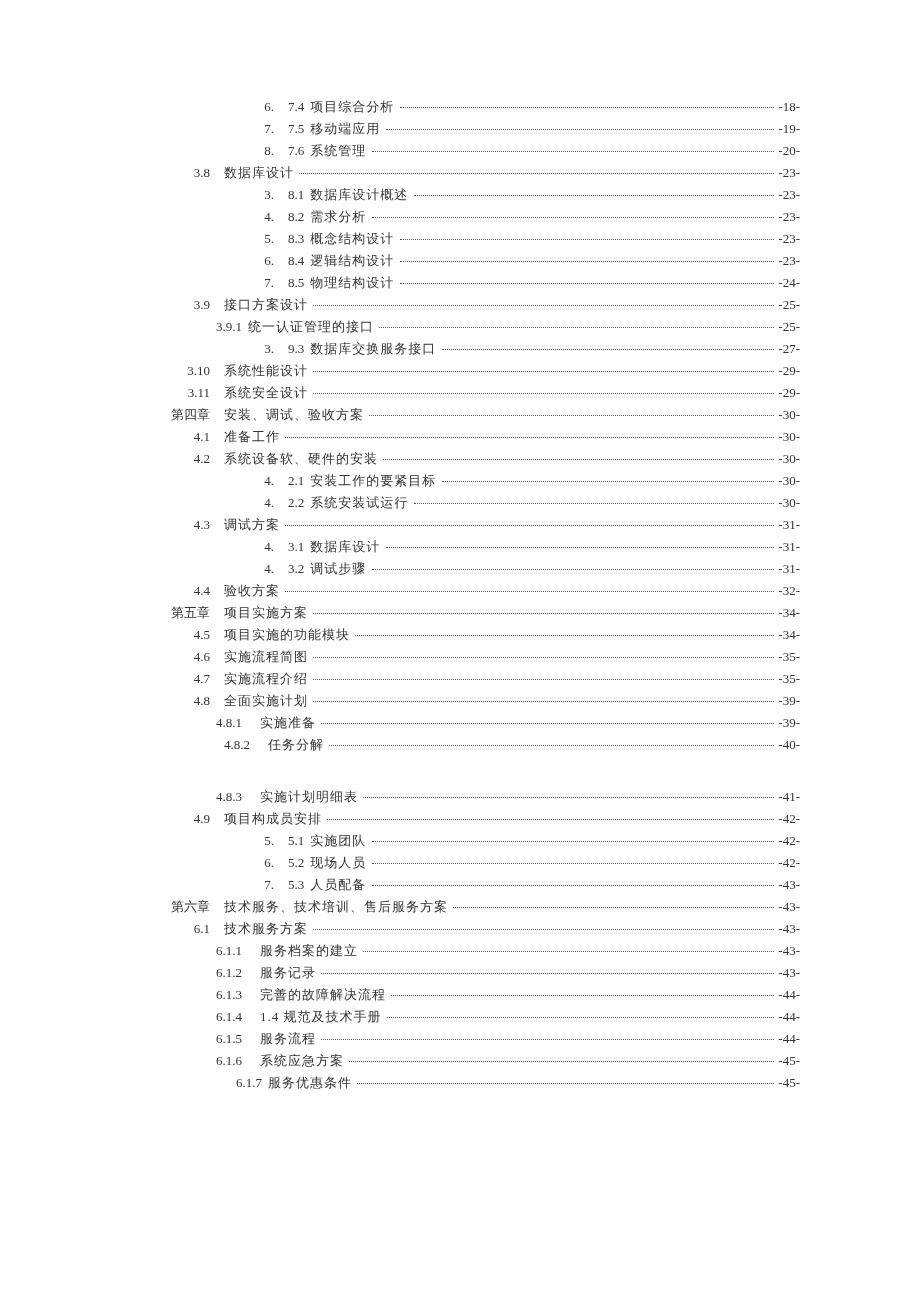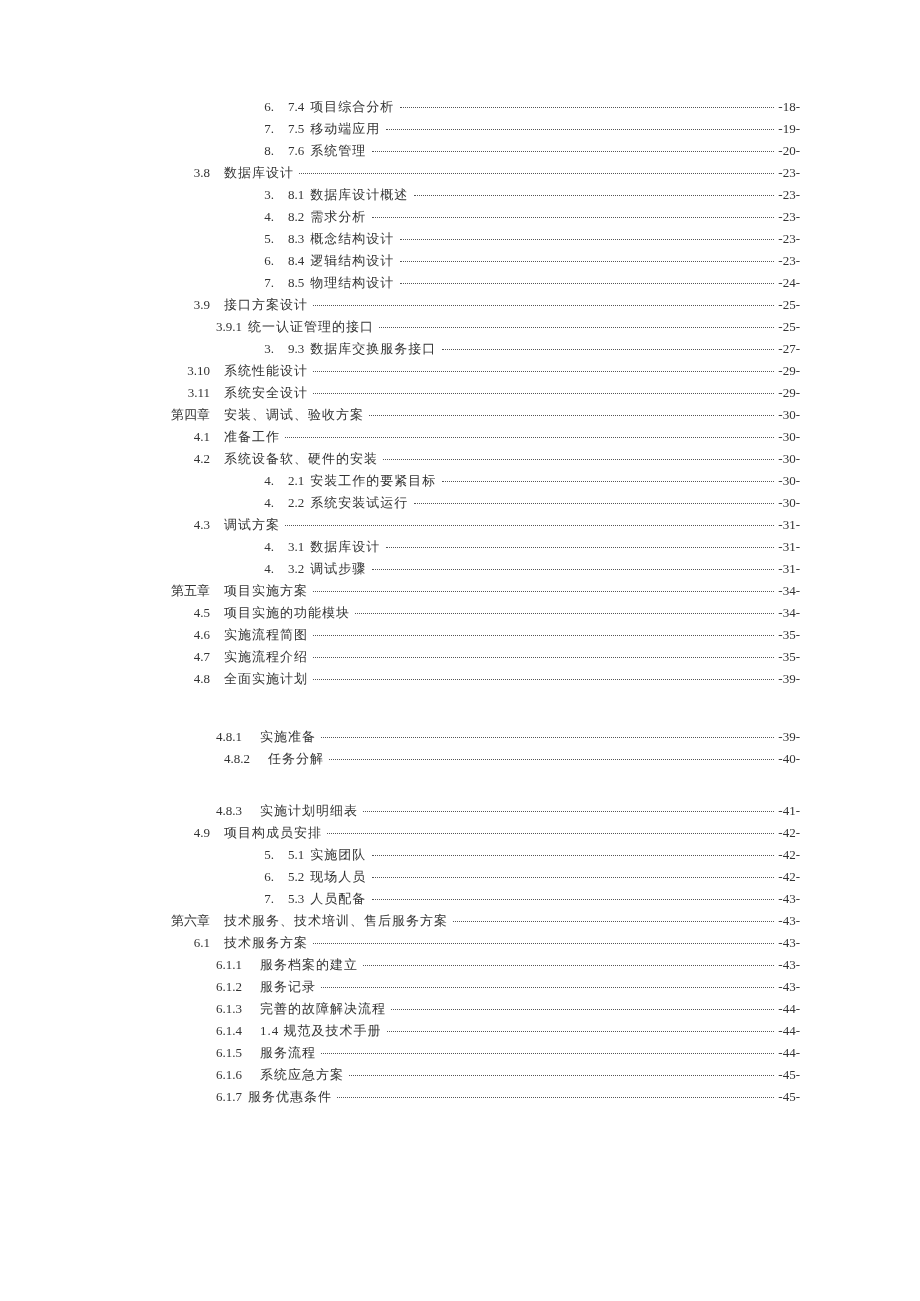--- a/index.html
+++ b/index.html
@@ -265,20 +265,29 @@
       <div class="toc-row indent-2">
         <span class="lead"></span>
         <span class="num-col w-section">4.</span>
         <span class="after-num"></span>
         <span class="prefix-col">3.2</span>
         <span class="title-col">调试步骤</span>
         <span>&nbsp;</span>
         <span class="dots"></span>
         <span class="page-col">-31-</span>
       </div>
+      <div class="toc-row indent-1">
+        <span class="lead"></span>
+        <span class="num-col w-section">4.4</span>
+        <span class="after-num"></span>
+        <span class="title-col">验收方案</span>
+        <span>&nbsp;</span>
+        <span class="dots"></span>
+        <span class="page-col">-32-</span>
+      </div>
       <div class="toc-row indent-0">
         <span class="lead"></span>
         <span class="num-col w-chapter">第五章</span>
         <span class="after-num"></span>
         <span class="title-col">项目实施方案</span>
         <span>&nbsp;</span>
         <span class="dots"></span>
         <span class="page-col">-34-</span>
       </div>
       <div class="toc-row indent-1">
@@ -312,21 +321,21 @@
         <span class="lead"></span>
         <span class="num-col w-section">4.8</span>
         <span class="after-num"></span>
         <span class="title-col">全面实施计划</span>
         <span>&nbsp;</span>
         <span class="dots"></span>
         <span class="page-col">-39-</span>
       </div>
       <div class="toc-row indent-2c">
         <span class="lead"></span>
-        <span class="prefix-col" style="padding-right: 18px; margin-top: 36px;">4.8.1</span>
+        <span class="prefix-col" style="padding-right: 18px;">4.8.1</span>
         <span class="title-col">实施准备</span>
         <span>&nbsp;</span>
         <span class="dots"></span>
         <span class="page-col">-39-</span>
       </div>
       <div class="toc-row indent-2c">
         <span class="lead"></span>
         <span class="prefix-col" style="padding-right: 18px; margin-left: 8px;">4.8.2</span>
         <span class="title-col">任务分解</span>
         <span>&nbsp;</span>
@@ -441,20 +450,20 @@
       <div class="toc-row indent-2c">
         <span class="lead"></span>
         <span class="prefix-col" style="padding-right: 18px;">6.1.6</span>
         <span class="title-col">系统应急方案</span>
         <span>&nbsp;</span>
         <span class="dots"></span>
         <span class="page-col">-45-</span>
       </div>
       <div class="toc-row indent-2c">
         <span class="lead"></span>
-        <span class="prefix-col" style="">6.1.7</span>
+        <span class="prefix-col" style=" margin-left: 20px;">6.1.7</span>
         <span class="title-col">服务优惠条件</span>
         <span>&nbsp;</span>
         <span class="dots"></span>
         <span class="page-col">-45-</span>
       </div>
     </div>
 </div>
 
 </body></html>

